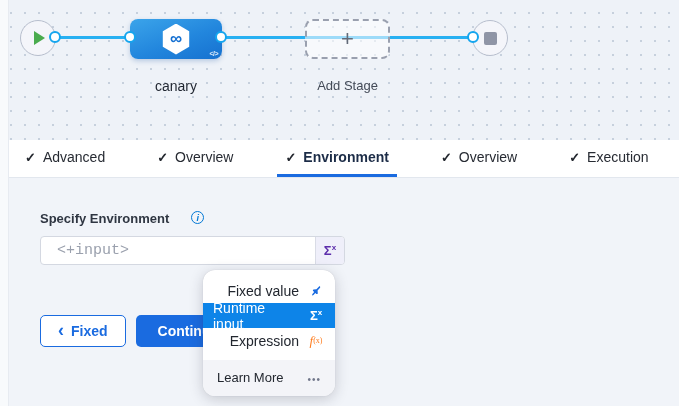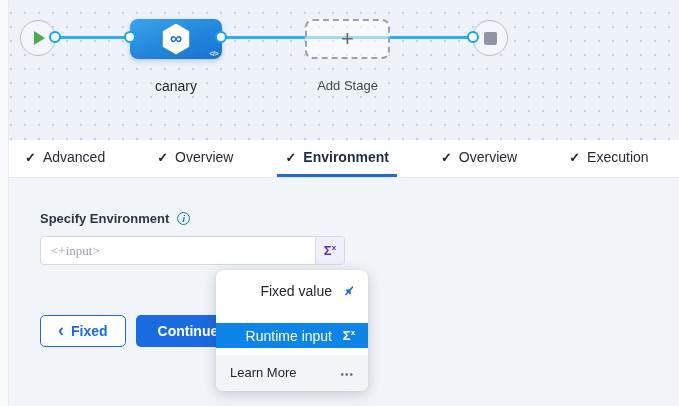--- a/index.html
+++ b/index.html
@@ -85,38 +85,38 @@
     border-bottom: 3px solid transparent; cursor: pointer;
     font-size: 14px; color: #272b33; white-space: nowrap;
   }
   .tab .check { font-size: 13px; font-weight: 700; color: #23272e; }
   .tab.active { border-bottom-color: #1a6be0; font-weight: 700; color: #1c2c47; }
 
   
   .content { position: relative; width: 679px; height: 228px; background: #f1f4f9; }
   .field-label-row {
     position: absolute; left: 40px; top: 33px;
-    display: flex; align-items: center; gap: 8px;
+    display: flex; align-items: flex-start; gap: 22px;
     font-size: 13px; font-weight: 700; color: #2f3642;
   }
   .info-icon {
     width: 13px; height: 13px; border-radius: 50%;
     border: 1.3px solid #0278d5; color: #0278d5;
     font-size: 9px; font-weight: 700; font-style: italic;
     display: flex; align-items: center; justify-content: center; cursor: pointer;
   }
   .env-input-wrap {
     position: absolute; left: 40px; top: 58px; width: 305px; height: 29px;
     display: flex; border: 1px solid #d4d8e1; border-radius: 4px;
     background: #ffffff; overflow: hidden;
   }
   .env-input {
-    flex: 1; border: 0; outline: none; padding: 0 10px;
-    font-size: 13px; color: #3a404c; background: transparent;
-    font-family: Liberation Serif, serif;
+    flex: 1; border: 0; outline: none; padding: 0 16px;
+    font-size: 15px; color: #3a404c; background: transparent;
+    font-family: Liberation Mono, monospace;
   }
   .env-input::placeholder { color: #9aa0ad; }
   .sigma-btn {
     width: 29px; border: 0; border-left: 1px solid #d9dce6;
     background: #efeffa; color: #5c2dab; cursor: pointer;
     font-size: 13px; font-weight: 700;
     display: flex; align-items: center; justify-content: center;
     font-family: "Liberation Sans", sans-serif;
   }
   .sigma-sup { font-size: 8px; margin-top: -6px; font-weight: 700; }
@@ -129,32 +129,32 @@
   }
   .btn-back {
     padding: 0 17px; background: #ffffff; color: #1a6be0;
     border: 1.5px solid #1a6be0; gap: 7px;
   }
   .btn-back .chev { font-size: 18px; font-weight: 700; line-height: 1; margin-top: -2px; }
   .btn-continue { padding: 0 22px; background: #1a6be0; color: #ffffff; border: 0; }
 
   
   .dropdown {
-    position: absolute; left: 216px; top: 92px; width: 152px;
-    background: #ffffff; border-radius: 7px; z-index: 10;
+    position: absolute; left: 203px; top: 92px; width: 132px;
+    background: #ffffff; border-radius: 12px; z-index: 10;
     box-shadow: 0 3px 14px rgba(40,41,61,.22), 0 0 1px rgba(40,41,61,.2);
     overflow: hidden;
   }
   .dropdown-items { padding: 8px 0 7px 0; }
   .dropdown-item {
     height: 25px; padding: 0 10px; cursor: pointer;
     display: flex; align-items: center; justify-content: flex-end; gap: 8px;
     font-size: 14px; color: #22272f;
   }
-  .dropdown-item.selected { background: #0d84e8; color: #ffffff; margin-top: 20px; }
+  .dropdown-item.selected { background: #0d84e8; color: #ffffff; }
   .dd-icon { width: 18px; display: flex; align-items: center; justify-content: center; }
   .sigma-white { color: #ffffff; font-size: 13px; font-weight: 700; }
   .fx-icon { color: #ff7d1f; font-size: 13px; font-style: italic; font-family: "Liberation Serif", serif; }
   .fx-sub { font-size: 8px; vertical-align: -3px; font-style: normal; }
   .dropdown-footer {
     background: #f3f4f8; padding: 10px 14px 11px 14px;
     display: flex; align-items: flex-end; justify-content: space-between;
     font-size: 13px; color: #22272f; cursor: pointer;
   }
   .ellipsis { color: #70768a; font-size: 10px; letter-spacing: 1px; }
@@ -259,20 +259,27 @@
           </svg>
         </span>
       </div>
       <div class="dropdown-item selected">
         <span>Runtime input</span>
         <span class="dd-icon sigma-white">
           <span>Σ</span>
             <span class="sigma-sup">x</span>
         </span>
       </div>
+      <div class="dropdown-item">
+        <span>Expression</span>
+        <span class="dd-icon fx-icon">
+          <span>f</span>
+            <span class="fx-sub">(x)</span>
+        </span>
+      </div>
     </div>
     <div class="dropdown-footer">
       <span>Learn More</span>
       <span class="ellipsis">•••</span>
     </div>
   </div>
 
 </div>
 
 </body></html>

